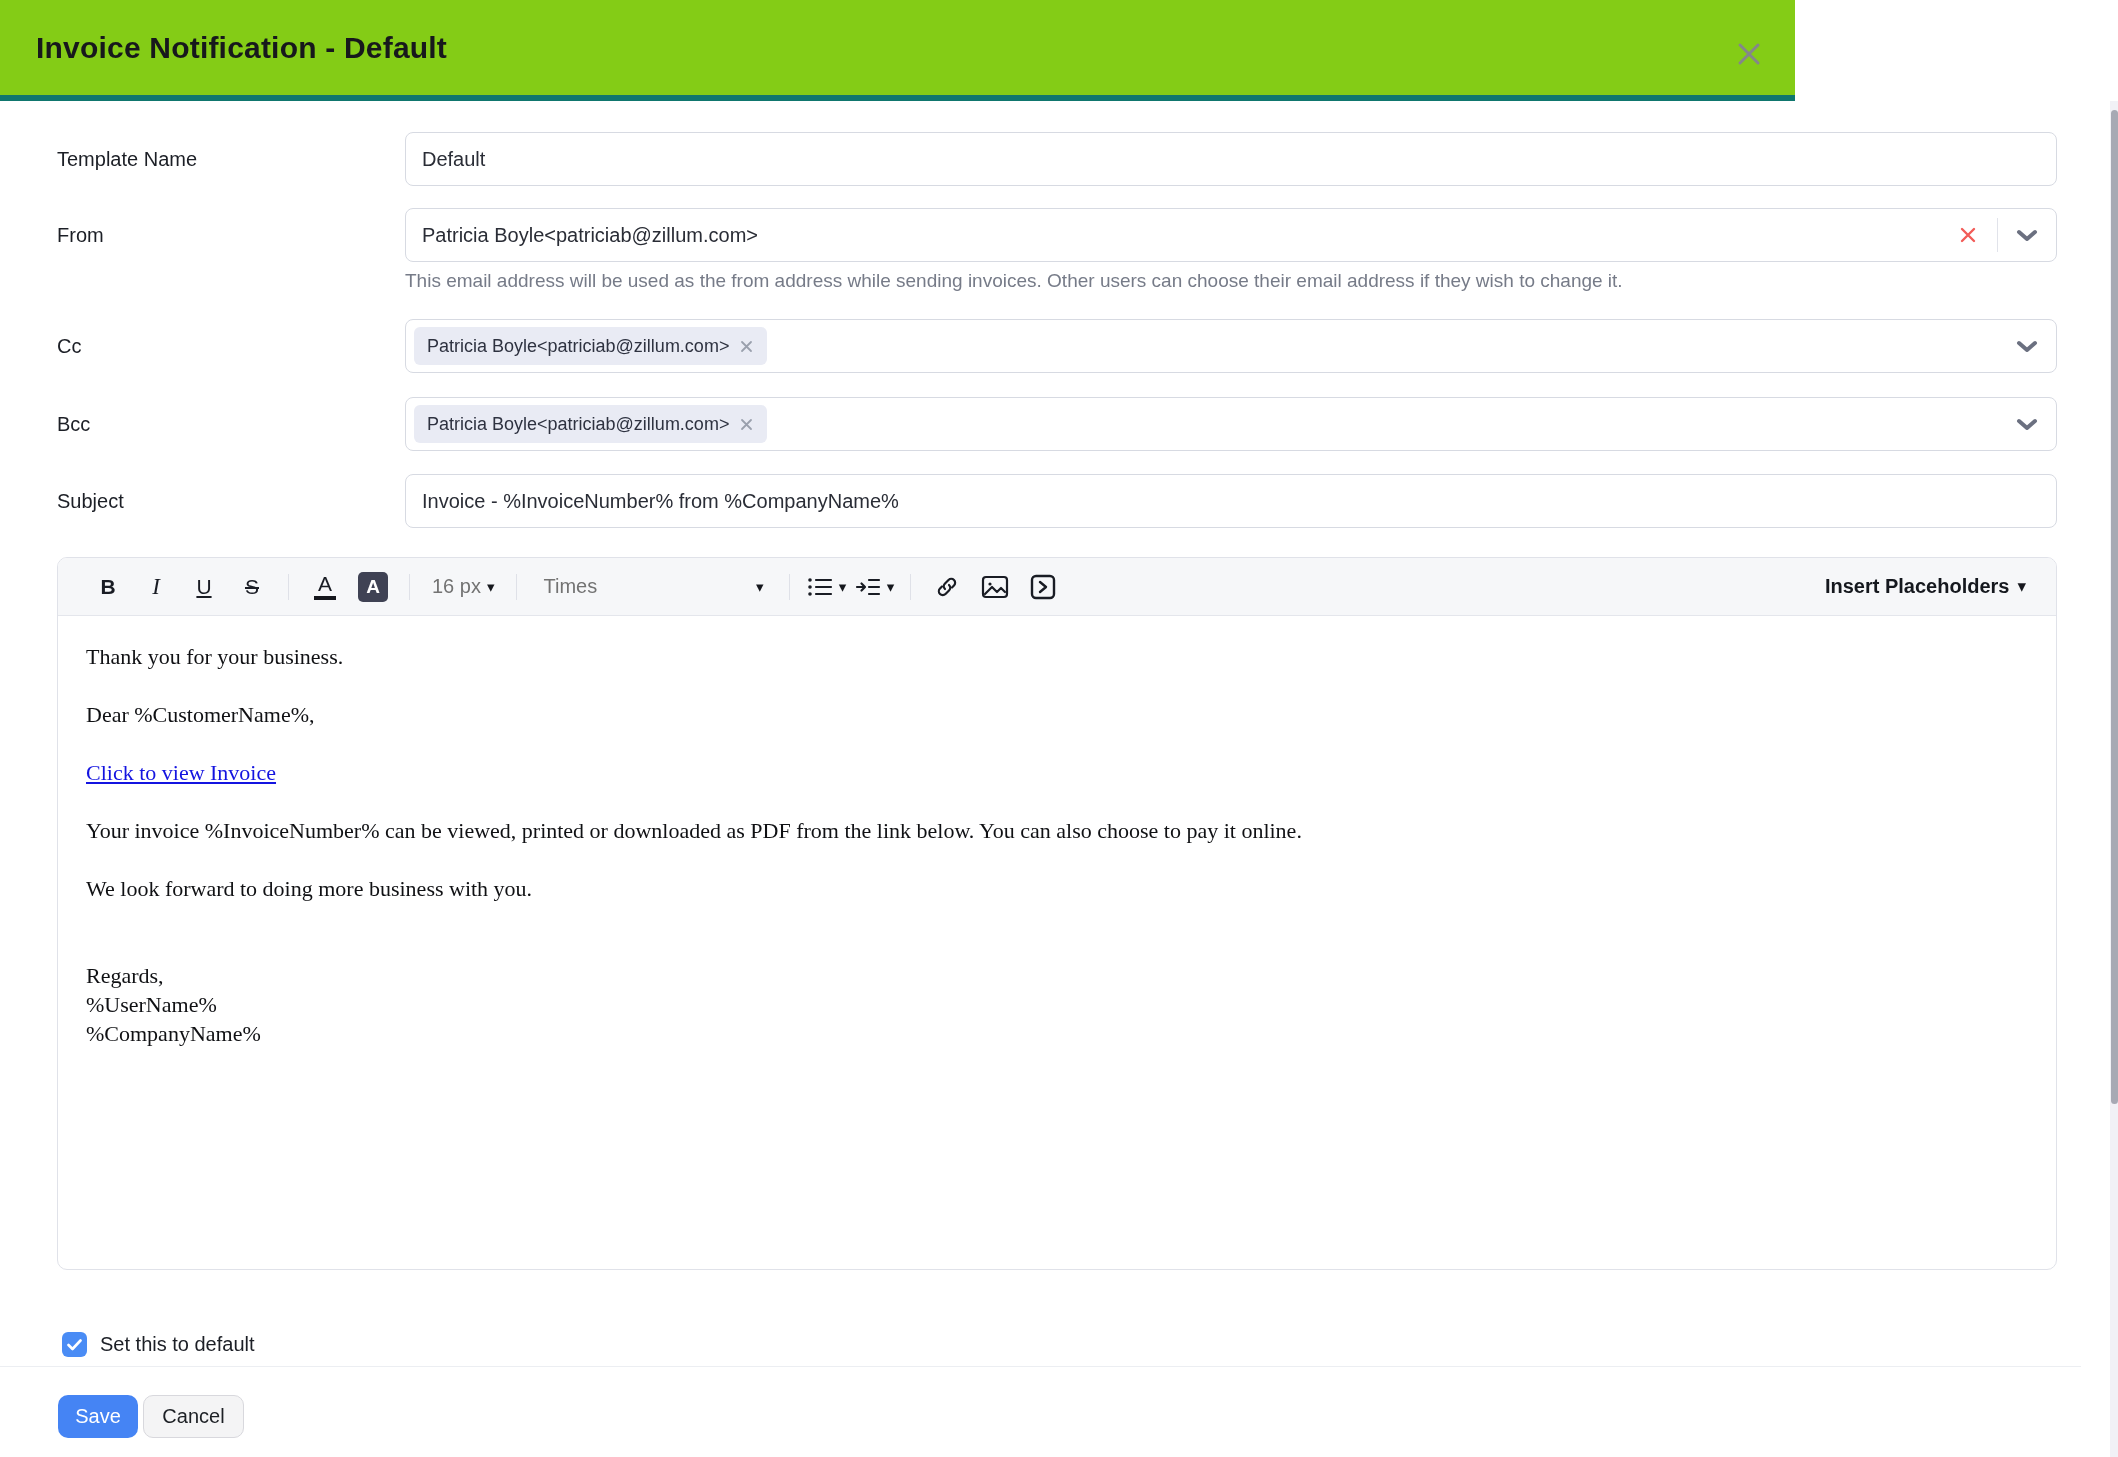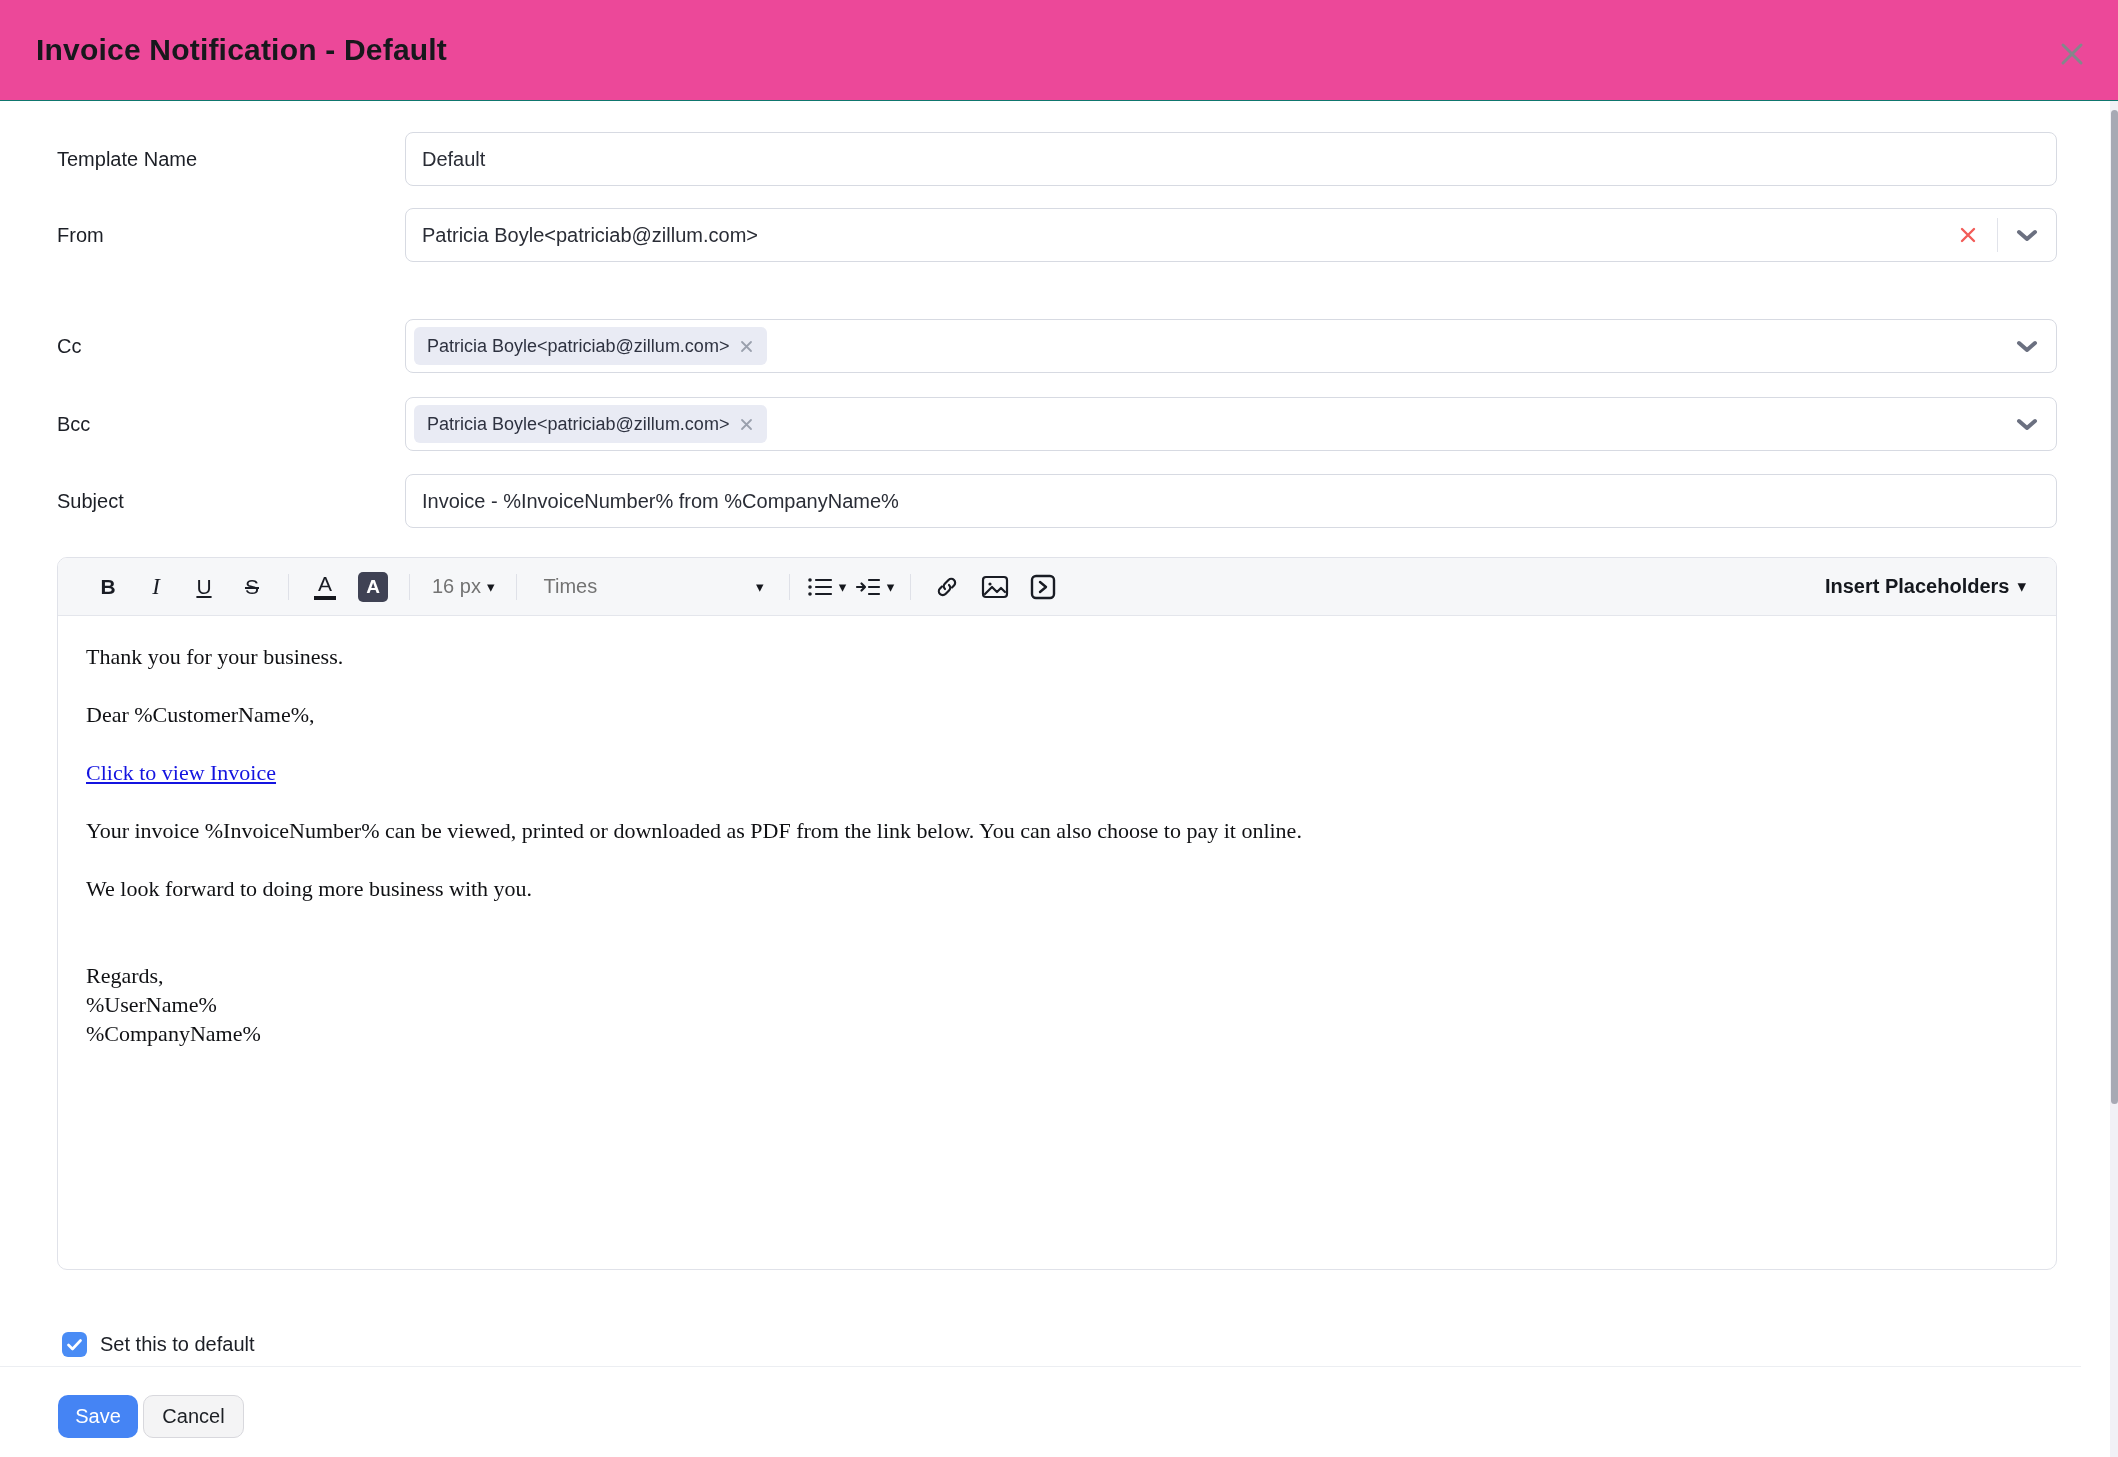--- a/index.html
+++ b/index.html
@@ -1,22 +1,22 @@
 <!DOCTYPE html>
 <html><head>
 <meta charset="utf-8">
 <style>
   * { margin:0; padding:0; box-sizing:border-box; }
   html,body { width:2118px; height:1457px; }
   body { font-family:"Liberation Sans", sans-serif; background:#fff; overflow:hidden; }
   .page { position:relative; width:2118px; height:1457px; background:#fff; }
 
   
-  .modal-header { position:absolute; left:0; top:0; width:2118px; height:101px;
-    border-bottom:1px solid #0f766e; background:#ec4899; }
+  .modal-header { position:absolute; left:0; top:0; width:1795px; height:101px;
+    border-bottom:6px solid #0f766e; background:#84cc16; }
   .modal-title { position:absolute; left:36px; top:50%; transform:translateY(-50%);
     font-size:30px; font-weight:700; color:#17181c; letter-spacing:.2px; }
   .close-btn { position:absolute; right:26px; top:34px; width:40px; height:40px;
     display:flex; align-items:center; justify-content:center; cursor:pointer; }
 
   
   .scroll-track { position:absolute; right:0; top:101px; width:8px; height:1356px; background:#f1f1f6; }
   .scroll-thumb { position:absolute; right:0; top:9px; width:7px; height:994px; background:#a7a9b4; border-radius:4px; }
 
   
@@ -120,20 +120,21 @@
       <div class="v-sep"></div>
       <div class="icon-slot">
         <span>
           <svg width="22" height="12" viewBox="0 0 22 12">
               <path d="M3 3 L11 10 L19 3" stroke="#6b7080" stroke-width="4" fill="none" stroke-linecap="round" stroke-linejoin="round"></path>
             </svg>
         </span>
       </div>
     </div>
   </div>
+  <div class="helper">This email address will be used as the from address while sending invoices. Other users can choose their email address if they wish to change it.</div>
 
   <div class="row-label" style="top:335px;">Cc</div>
   <div class="field" style="top:319px;">
     <div class="chip">
       <span class="chip-text">Patricia Boyle&lt;patriciab@zillum.com&gt;</span>
       <span class="chip-x">
         <svg width="15" height="15" viewBox="0 0 15 15">
             <path d="M3 3 L12 12 M12 3 L3 12" stroke="#9aa0ad" stroke-width="1.8" stroke-linecap="round"></path>
           </svg>
       </span>

